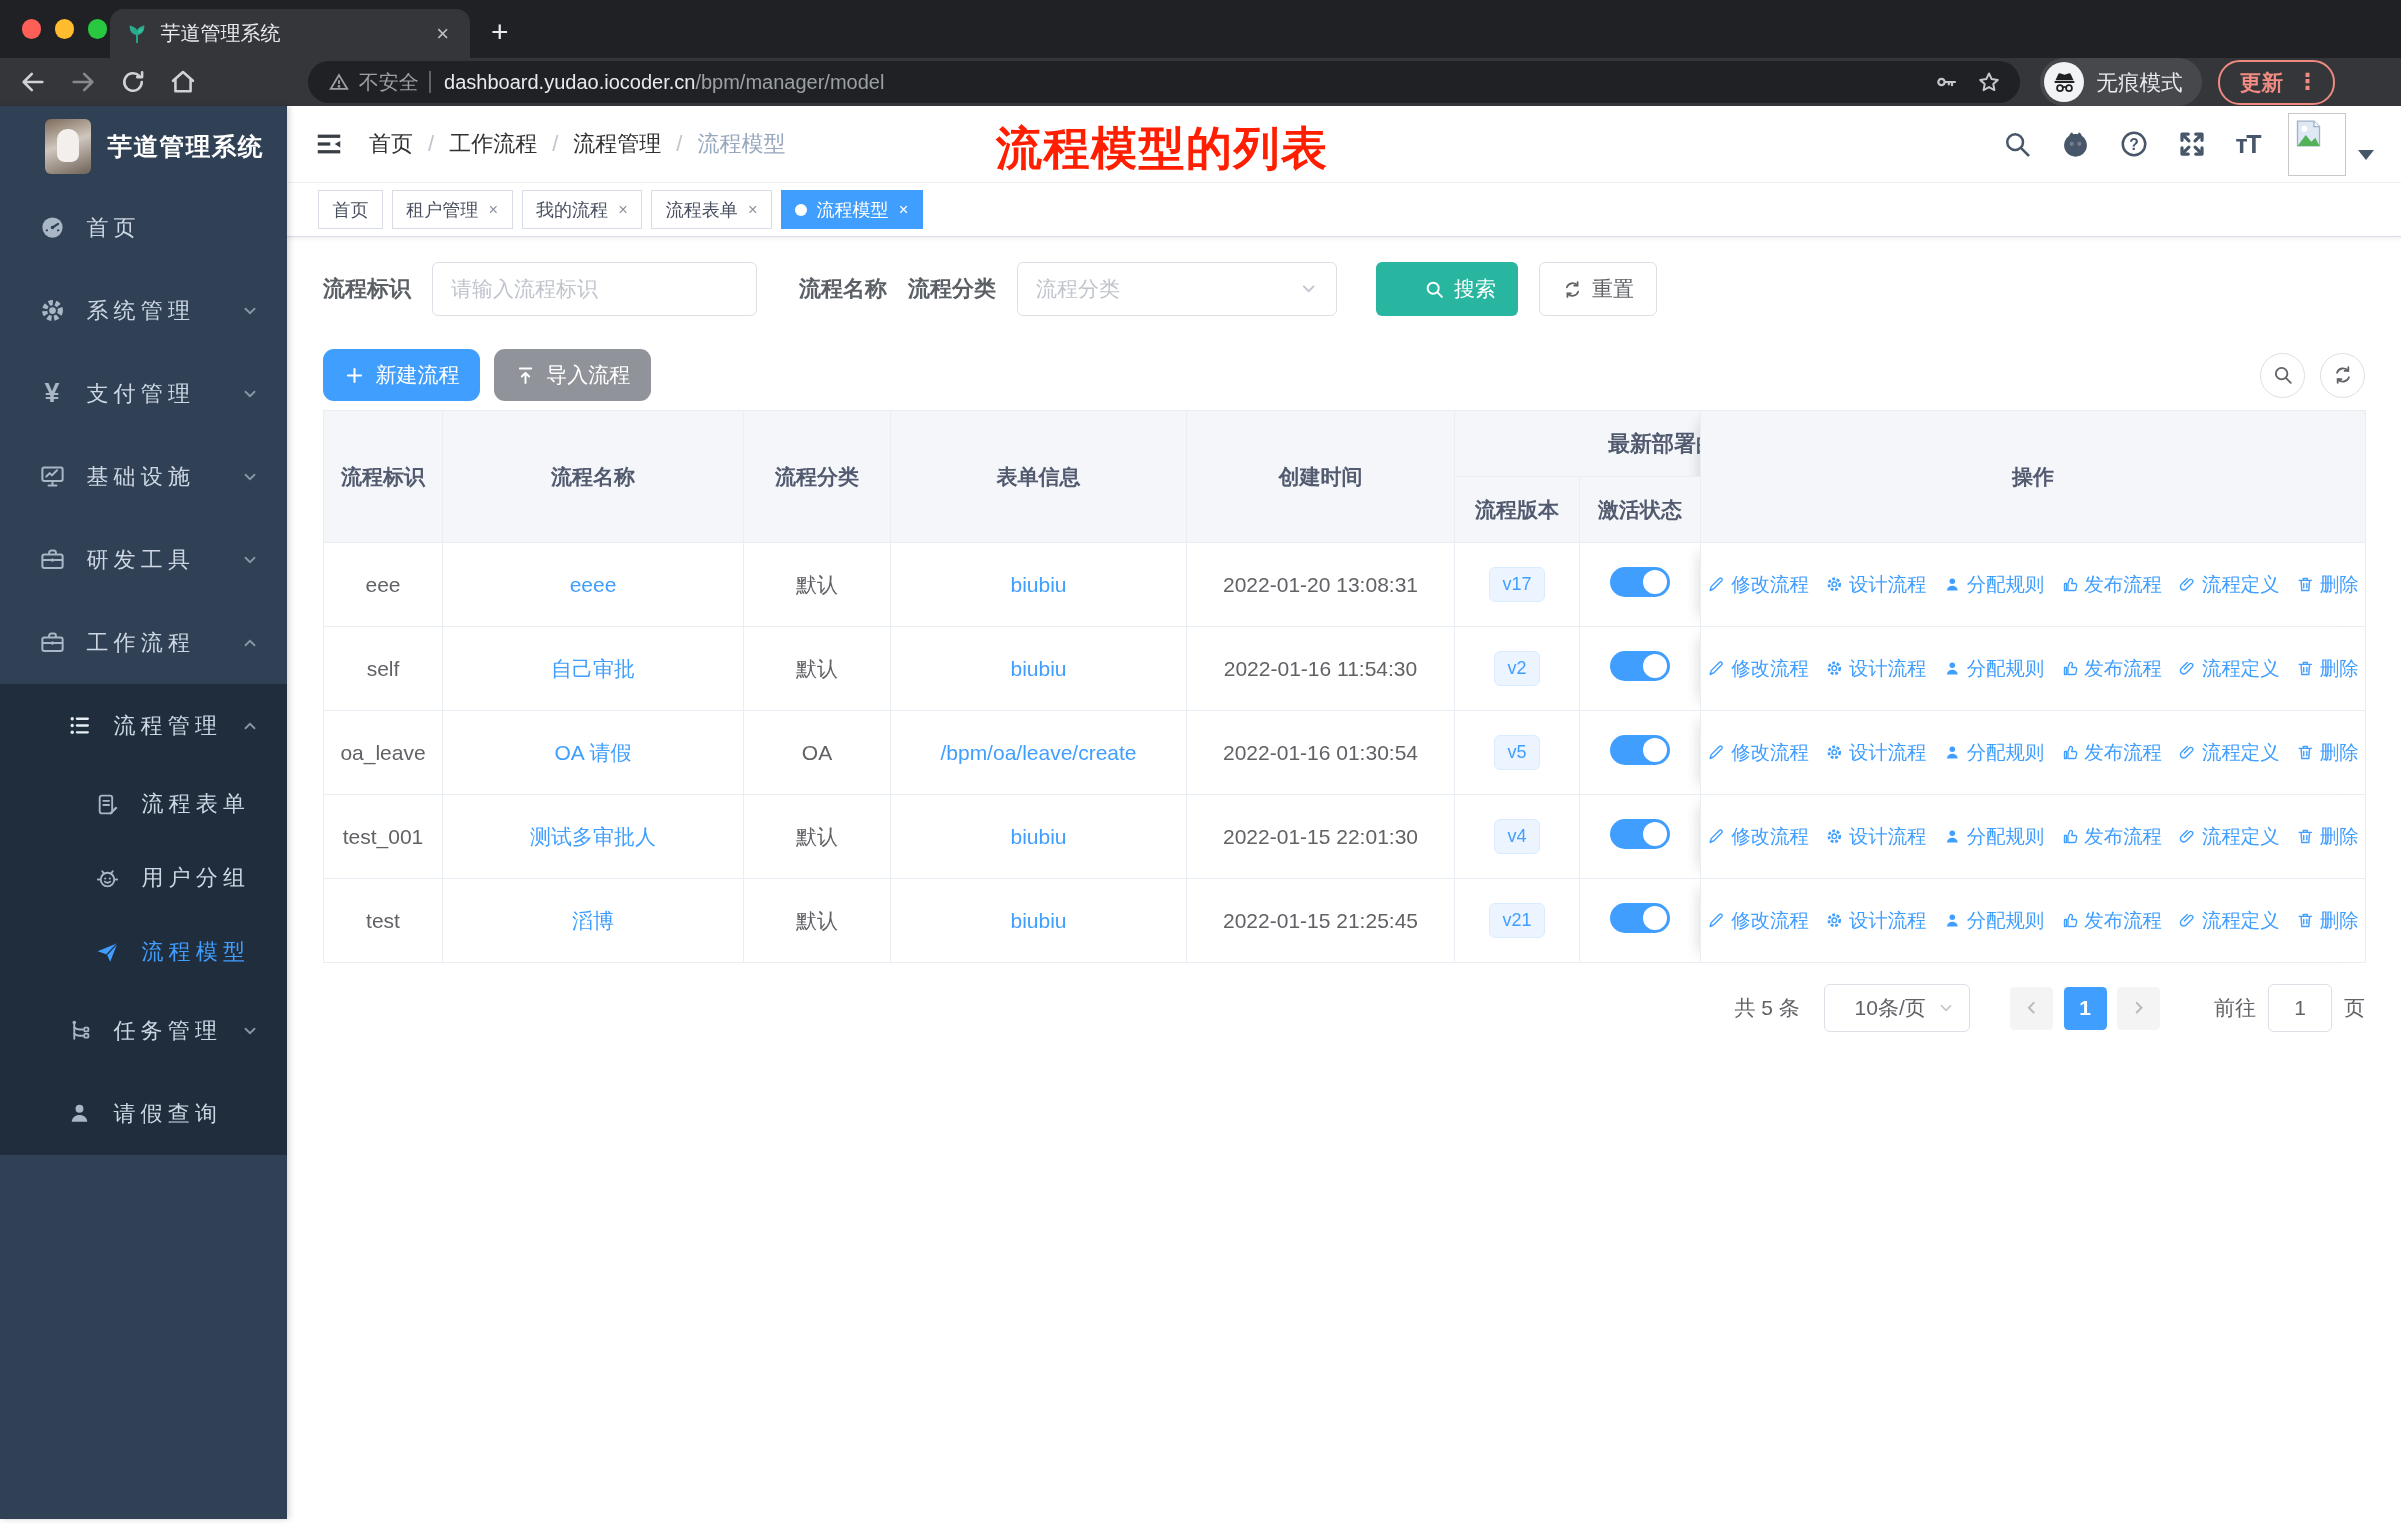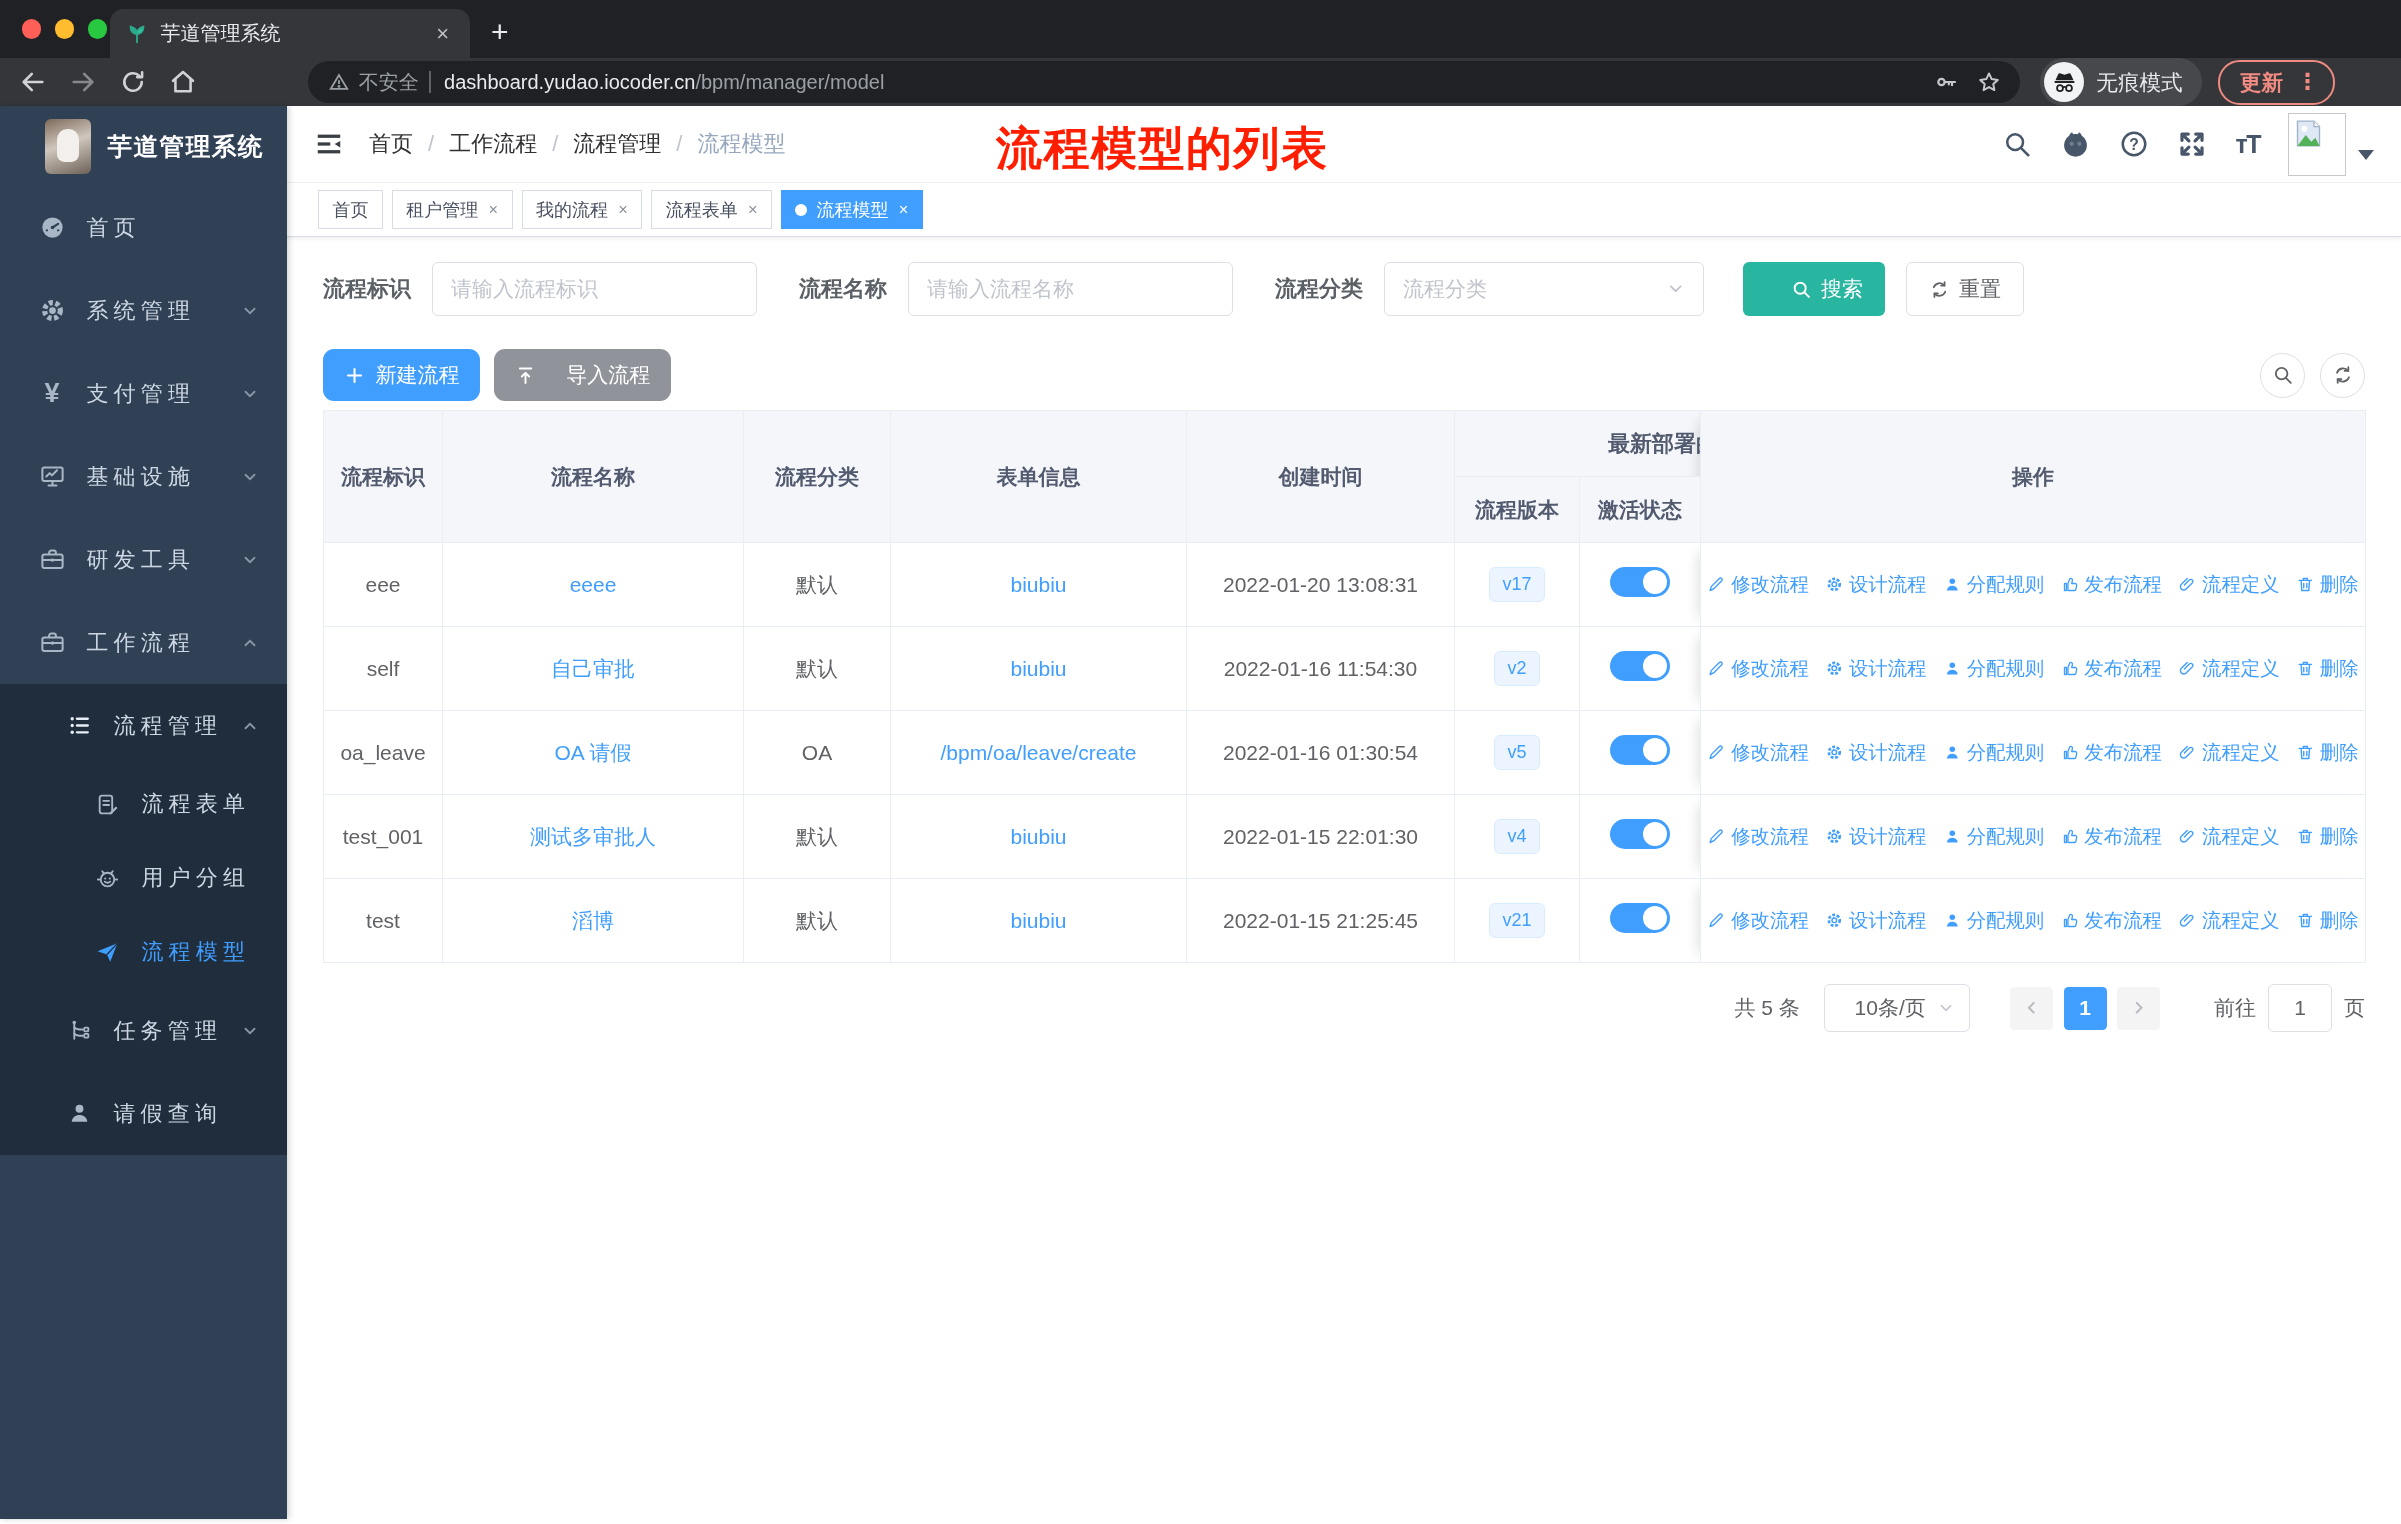--- a/index.html
+++ b/index.html
@@ -93,21 +93,21 @@
          cursor:pointer; white-space:nowrap; }
   .btn svg { margin-right:9px; }
   .btn-search { background:#29b6a0; color:#fff;padding-left:48px; }
   .btn-reset { background:#fff; border:1.5px solid #dcdfe6; color:#606266; margin-left:21px; }
 
   
   .trow { display:flex; align-items:center; margin-bottom:9px; }
   .btn2 { height:52px; border-radius:11px; display:inline-flex; align-items:center; padding:0 21px; font-size:21px; color:#fff; cursor:pointer; }
   .btn2 svg { margin-right:10.4px; }
   .btn-create { background:#409eff; }
-  .btn-import { background:#909399; margin-left:13.4px;gap:20px; }
+  .btn-import { background:#909399; margin-left:13.4px; }
   .tr-spacer { flex:1; }
   .circ { width:45px; height:45px; border-radius:50%; border:1.5px solid #dcdfe6; color:#606266;
           display:flex; align-items:center; justify-content:center; margin-left:15px; cursor:pointer; }
 
   
   table.grid { border-collapse:collapse; width:2043px; table-layout:fixed; }
   .grid th, .grid td { border:1.5px solid #e9edf4; }
   .grid thead th { background:#f4f6fa; color:#515a6e; font-size:21px; font-weight:bold; }
   .grid thead tr th { height:66px; }
   .grid td { height:84px; text-align:center; font-size:21px; color:#606266; background:#fff; }
@@ -485,21 +485,20 @@
         <span class="tclose">×</span>
       </span>
     </div>
 
     <div class="content">
 
       <div class="srow">
         <span class="flabel">流程标识</span>
         <input class="finput" placeholder="请输入流程标识" style="">
         <span class="flabel">流程名称</span>
-        <input class="finput" placeholder="请输入流程名称" style="">
         <span class="flabel">流程分类</span>
         <div class="fselect">
           <span class="ph" style="text-align:left">流程分类</span>
           <svg width="19.4" height="19.4" viewBox="0 0 24 24" fill="none" stroke="#c0c4cc" stroke-width="2.2" stroke-linecap="round">
               <path d="M6 9l6 6 6-6"></path>
             </svg>
         </div>
         <div class="btn btn-search">
           <svg width="21" height="21" viewBox="0 0 24 24" fill="none" stroke="#fff" stroke-width="2.2" stroke-linecap="round">
               <circle cx="10.5" cy="10.5" r="6.3"></circle>

